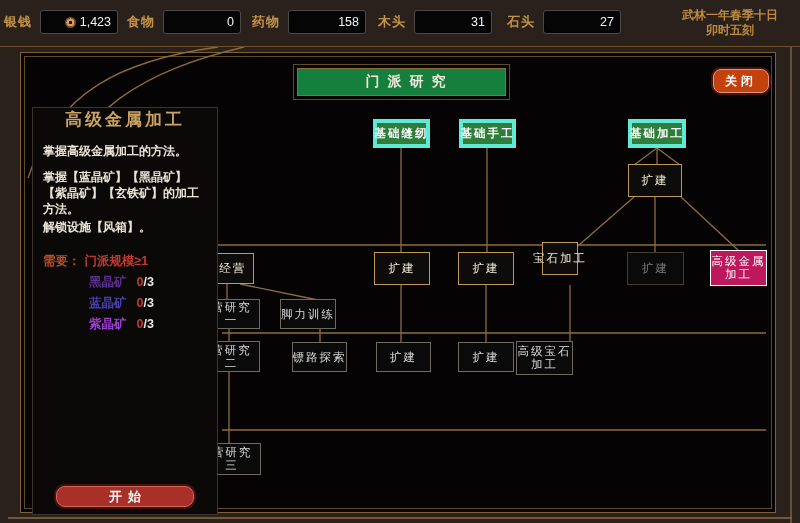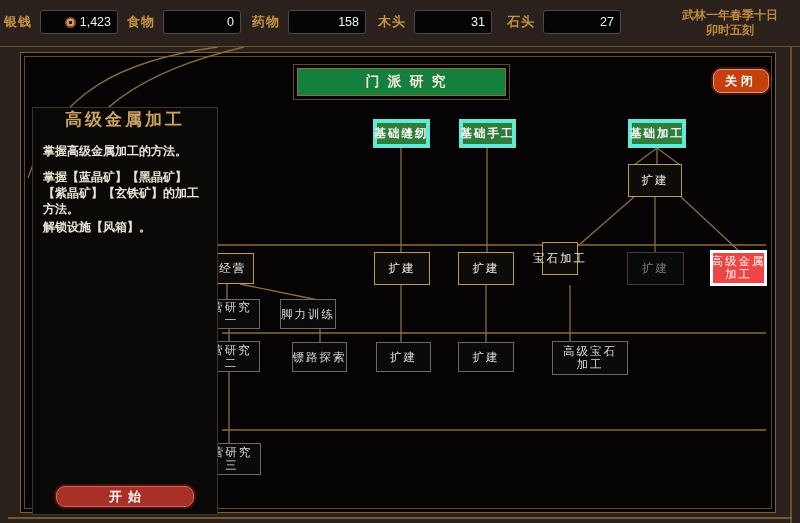--- a/index.html
+++ b/index.html
@@ -24,21 +24,21 @@
 
   
   .overlay{position:absolute;left:0;top:0;width:800px;height:523px;z-index:2;pointer-events:none}
 
   
   .node{position:absolute;z-index:3;display:flex;flex-direction:column;align-items:center;justify-content:center;font-size:11.5px;letter-spacing:2px;line-height:13px;box-sizing:border-box;text-align:center;cursor:pointer;white-space:nowrap}
   .n-green{background:#2e7d3a;border:4px solid #5eead4;color:#fff;font-weight:bold}
   .n-gold{background:#0e0c0a;border:1px solid #bf9a50;color:#f3ecdc}
   .n-dim{background:#0a0a0a;border:1px solid #453d31;color:#7a7a7a}
   .n-gray{background:#0a0a0a;border:1px solid #6e6a60;color:#dcdcdc}
-  .n-sel{background:#ef4444;border:3px solid #ffffff;color:#fff}
+  .n-sel{background:#be185d;border:1px solid #ffffff;color:#fff}
 
   
   .panel{position:absolute;left:32px;top:107px;width:186px;height:408px;background:#0b0908;border:1px solid #3a352f;z-index:10;box-sizing:border-box}
   .tt-title{text-align:center;color:#c9a35f;font-size:17px;font-weight:bold;letter-spacing:3px}
   .tt-desc{color:#eae4d6;font-size:12px;line-height:16px;margin:12px 10px 0;font-weight:bold}
   .tt-desc2{margin-top:10px}
   .tt-desc3{margin-top:2px}
   .tt-req{margin:16px 0 0 10px;font-size:12.5px;font-weight:bold;line-height:21px}
   .req-key{color:#b5502a}
   .req-val{color:#c23a2e;margin-left:4px}
@@ -174,28 +174,42 @@
   </div>
 <div class="node n-gray" style="left:292px;top:342px;width:55px;height:30px">
     <span>镖路探索</span>
   </div>
 <div class="node n-gray" style="left:376px;top:342px;width:55px;height:30px">
     <span>扩建</span>
   </div>
 <div class="node n-gray" style="left:458px;top:342px;width:56px;height:30px">
     <span>扩建</span>
   </div>
-<div class="node n-gray" style="left:552px;top:341px;width:76px;height:34px">
+<div class="node n-gray" style="left:516px;top:341px;width:57px;height:34px">
     <span>高级宝石</span>
     <span>加工</span>
   </div>
 <div class="node n-gray" style="left:203px;top:443px;width:58px;height:32px">
     <span>营研究</span>
     <span>三</span>
   </div>
 
 <div class="panel">
   <div class="tt-title">高级金属加工</div>
   <div class="tt-desc">掌握高级金属加工的方法。</div>
   <div class="tt-desc tt-desc2">掌握【蓝晶矿】【黑晶矿】【紫晶矿】【玄铁矿】的加工方法。</div>
   <div class="tt-desc tt-desc3">解锁设施【风箱】。</div>
+  <div class="tt-req">
+    <div>
+      <span class="req-key">需要：</span><span class="req-val">门派规模≥1</span>
+    </div>
+    <div class="mat-row">
+      <span style="color: rgb(91, 47, 142);">黑晶矿</span><span class="mat-zero">0</span><span class="mat-slash">/3</span>
+    </div>
+    <div class="mat-row">
+      <span style="color: rgb(74, 63, 174);">蓝晶矿</span><span class="mat-zero">0</span><span class="mat-slash">/3</span>
+    </div>
+    <div class="mat-row">
+      <span style="color: rgb(154, 63, 208);">紫晶矿</span><span class="mat-zero">0</span><span class="mat-slash">/3</span>
+    </div>
+  </div>
   <div class="start-btn">开始</div>
 </div>
 
 </body></html>

